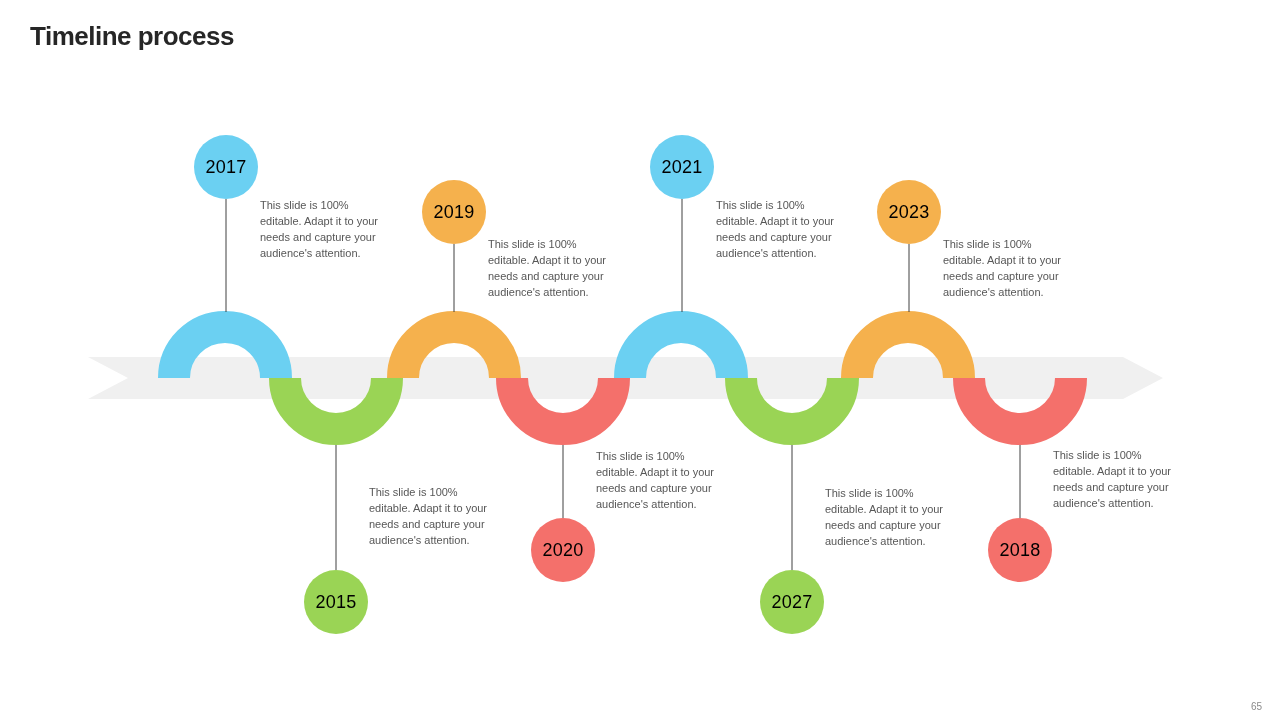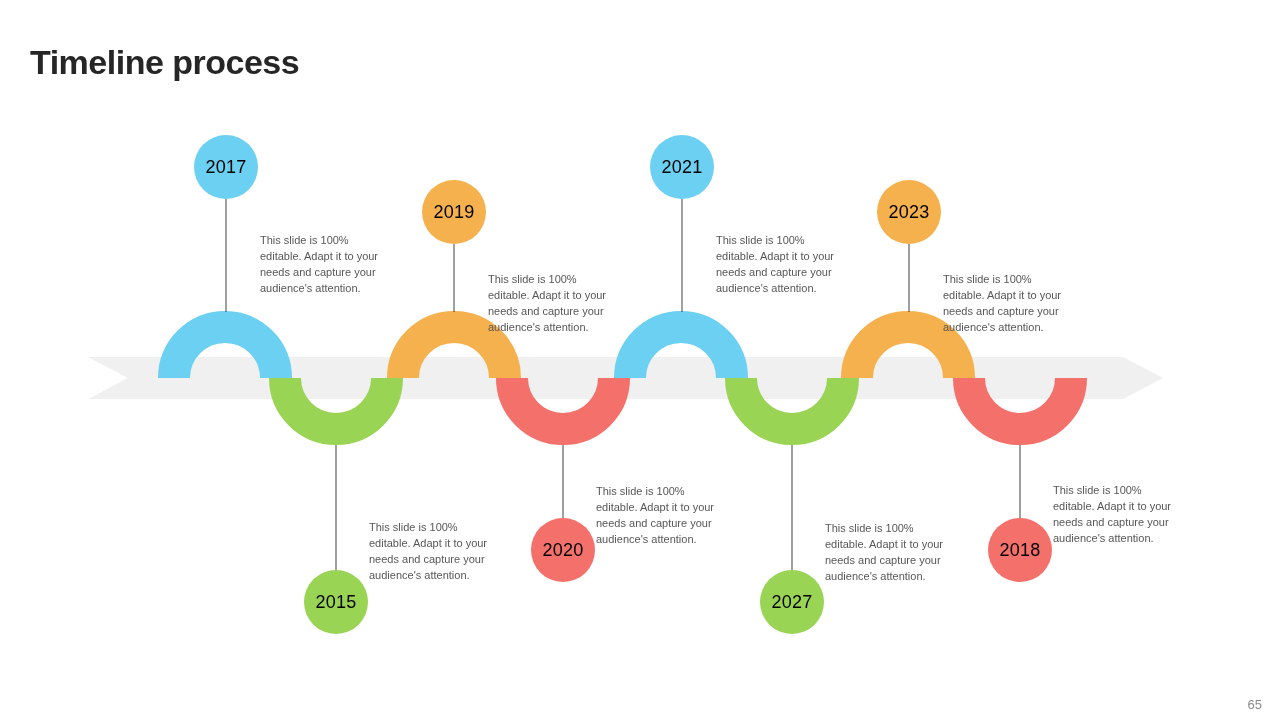--- a/index.html
+++ b/index.html
@@ -17,22 +17,22 @@
   #slide {
     position: absolute;
     left: 0; top: 0;
     width: 1280px;
     height: 720px;
     background: #ffffff;
   }
   #page-title {
     position: absolute;
     left: 30px;
-    top: 40px;
-    font-size: 34px;
+    top: 14px;
+    font-size: 26px;
     font-weight: bold;
     color: #262626;
     letter-spacing: -0.5px;
     line-height: 44px;
     white-space: nowrap;
   }
   #timeline-graphic {
     position: absolute;
     left: 0;
     top: 0;
@@ -52,27 +52,26 @@
     font-weight: normal;
     letter-spacing: 0.3px;
     box-sizing: border-box;
   }
   .milestone-desc {
     position: absolute;
     width: 126px;
     font-size: 11px;
     line-height: 16px;
     color: #575757;
-    margin-top: 35px;
   }
   #page-number {
     position: absolute;
     right: 18px;
     bottom: 8px;
-    font-size: 13px;
+    font-size: 10px;
     color: #8a8a8a;
   }
 </style>
 </head>
 <body>
 
 <div id="slide">
 
   <div id="page-title">Timeline process</div>
 

